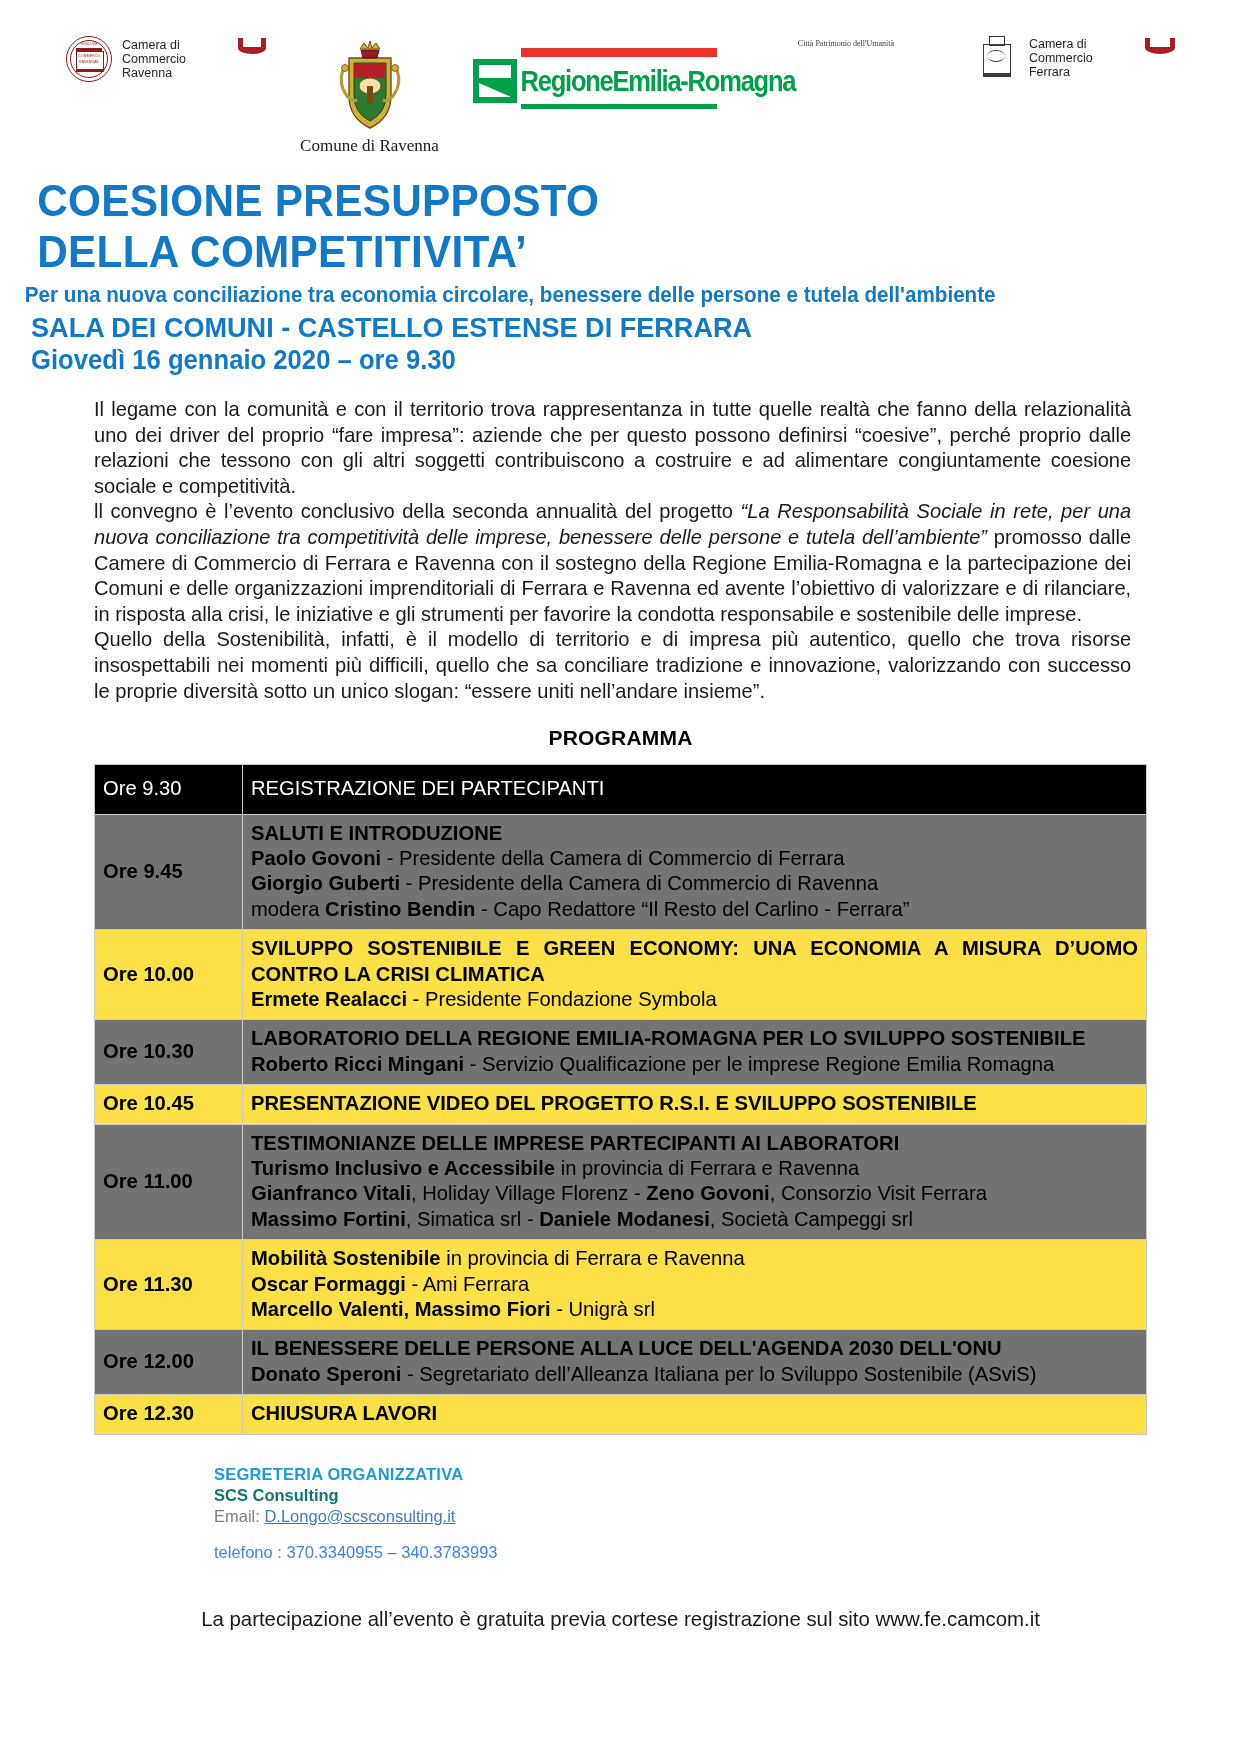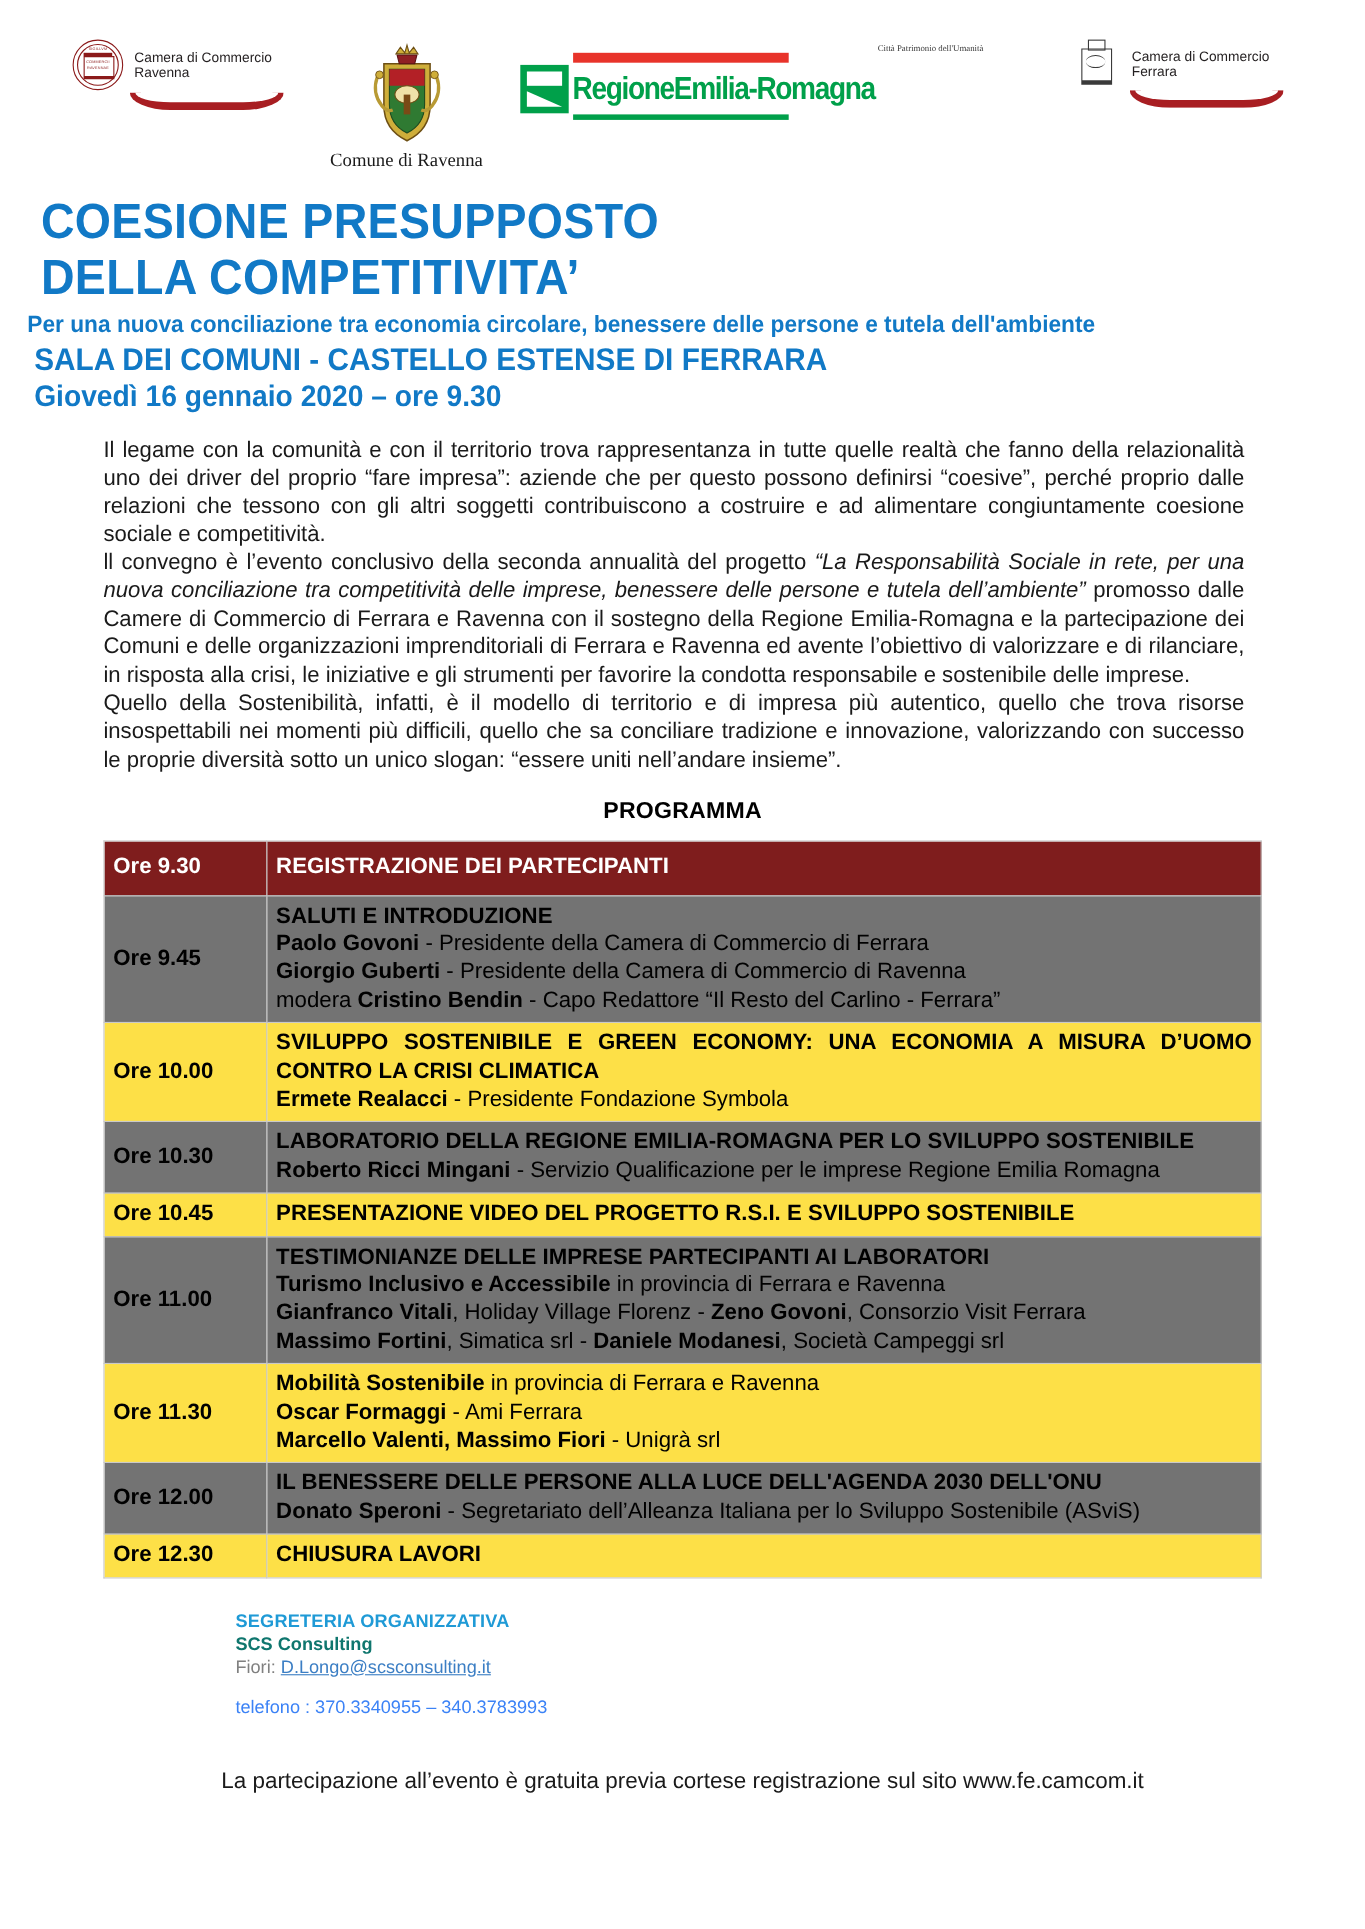--- a/index.html
+++ b/index.html
@@ -36,21 +36,21 @@
   .logo-block {
     display: flex;
     flex-direction: column;
     align-items: center;
     justify-content: flex-start;
   }
 
   
   .cc-logo {
     display: flex;
-    flex-direction: column;
+    flex-direction: row;
     width: 200px;
   }
   .cc-top {
     display: flex;
     align-items: center;
     gap: 10px;
   }
   .cc-crest {
     width: 44px;
     height: 44px;
@@ -317,23 +317,23 @@
   }
   table.prog col.c1 { width: 148px; }
   table.prog td {
     border: 1px solid #c9c9c9;
     padding: 6px 8px 7px 8px;
     vertical-align: middle;
     font-size: 20.2px;
     line-height: 25.4px;
   }
   table.prog tr.hdr td {
-    background: #7f1d1d;
+    background: #000000;
     color: #ffffff;
-    font-weight: bold;
+    font-weight: normal;
     padding-top: 11px;
     padding-bottom: 12px;
   }
   table.prog tr.alt td { background: #fde047; }
   table.prog tr.plain td { background: #737373; }
   td.time {
     font-weight: bold;
     text-align: left;
     padding-left: 14px;
     white-space: nowrap;
@@ -541,20 +541,20 @@
             <td class="desc">
               <div><b>CHIUSURA LAVORI</b></div>
             </td>
           </tr>
         </tbody>
     </table>
 
     <div class="footer">
       <div class="f-title">SEGRETERIA ORGANIZZATIVA</div>
       <div class="f-org">SCS Consulting</div>
-      <div class="f-email"><span>Fiori: </span><a href="#">D.Longo@scsconsulting.it</a></div>
+      <div class="f-email"><span>Email: </span><a href="#">D.Longo@scsconsulting.it</a></div>
       <div class="f-tel">telefono : 370.3340955 – 340.3783993</div>
     </div>
 
     <div class="closing">La partecipazione all’evento è gratuita previa cortese registrazione sul sito www.fe.camcom.it</div>
 
   </div>
 </div>
 
 </body></html>

